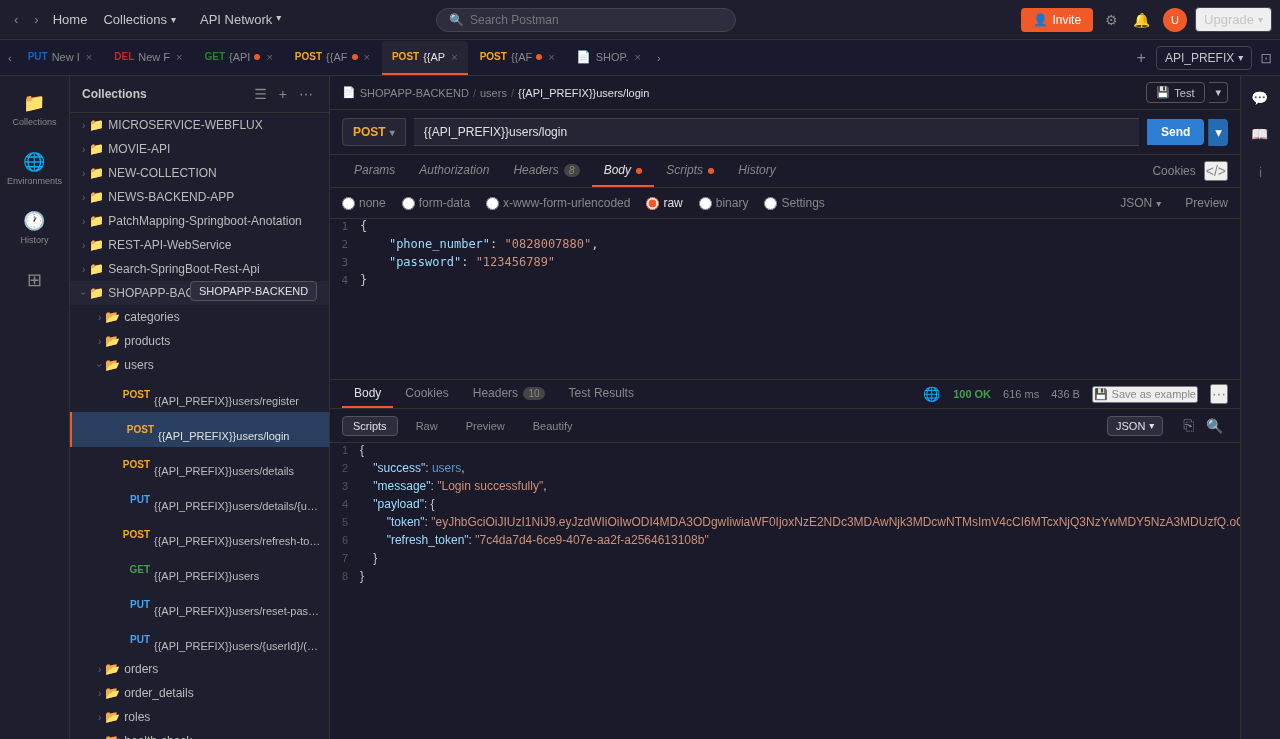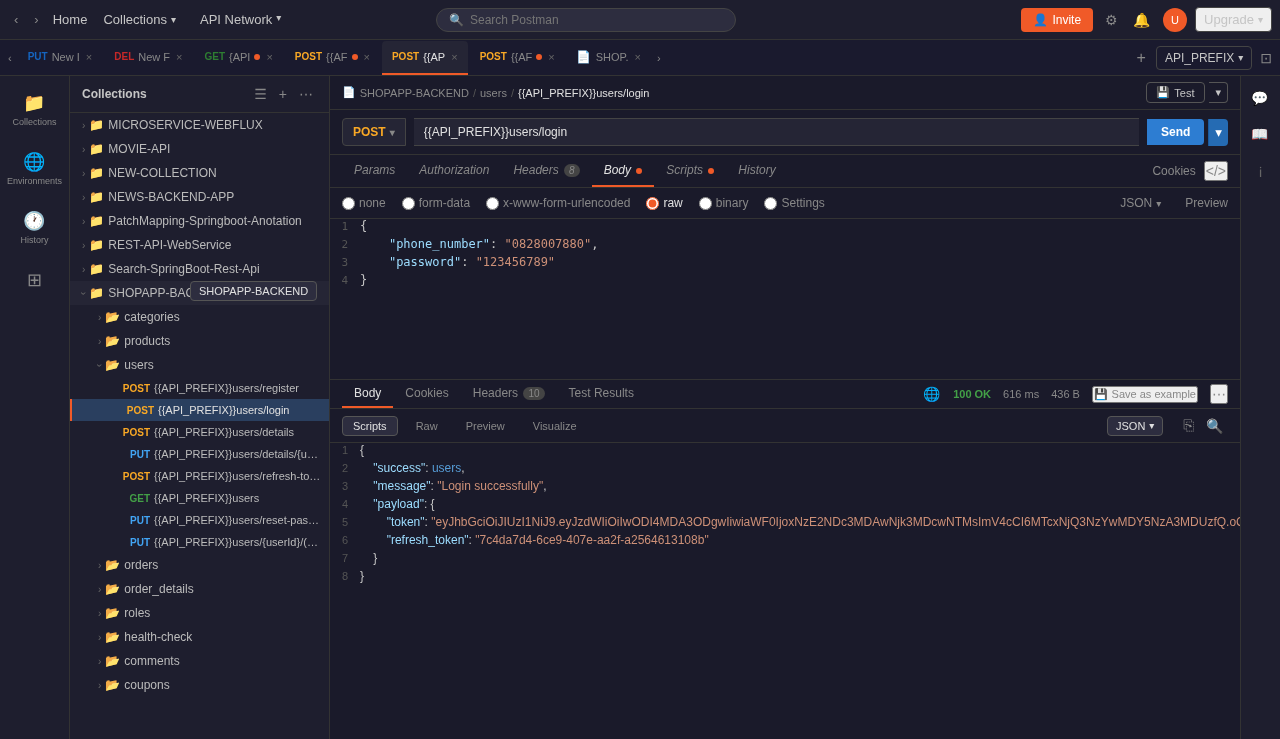--- a/index.html
+++ b/index.html
@@ -63,21 +63,21 @@
     .collection-more { color: #666; font-size: 12px; opacity: 0; }
     .collection-star { color: #888; font-size: 11px; }
 
     
     .endpoint-item { display: flex; align-items: center; gap: 4px; padding: 5px 8px 5px 0; cursor: pointer; color: #bbb; font-size: 11px; }
     .endpoint-item.active { background: #2a3f5f; border-left: 2px solid #f05a28; }
     .endpoint-method { font-size: 10px; font-weight: 700; width: 36px; text-align: right; flex-shrink: 0; }
     .endpoint-method.post { color: #f9a825; }
     .endpoint-method.get { color: #43a047; }
     .endpoint-method.put { color: #42a5f5; }
-    .endpoint-path { flex: 1; overflow: hidden; text-overflow: ellipsis; white-space: nowrap; color: #bbb; }
+    .endpoint-path { flex: 1; overflow: hidden; text-overflow: ellipsis; white-space: nowrap; color: #bbb; margin-top: 13px; }
 
     
     .right-panel { flex: 1; display: flex; flex-direction: column; background: #1a1a2a; overflow: hidden; }
 
     
     .breadcrumb { display: flex; align-items: center; gap: 4px; padding: 6px 12px; font-size: 11px; color: #888; border-bottom: 1px solid #333; }
     .breadcrumb-sep { color: #555; }
     .breadcrumb-link { color: #888; cursor: pointer; }
     .breadcrumb-current { color: #e0e0e0; }
     .breadcrumb-actions { margin-left: auto; display: flex; gap: 4px; }
@@ -515,21 +515,21 @@
             <span>Save as example</span>
           </button>
           <button class="res-more">⋯</button>
         </div>
       </div>
 
       <div class="res-format-bar">
         <button class="res-format-btn active">Scripts</button>
         <button class="res-format-btn">Raw</button>
         <button class="res-format-btn">Preview</button>
-        <button class="res-format-btn">Visualize</button>
+        <button class="res-format-btn">Beautify</button>
         <div class="res-format-dropdown">
           <span>JSON</span>
           <span style="font-size:10px;">▾</span>
         </div>
         <div class="res-actions">
           <button class="res-action-btn">⎘</button>
           <button class="res-action-btn">🔍</button>
         </div>
       </div>
 

